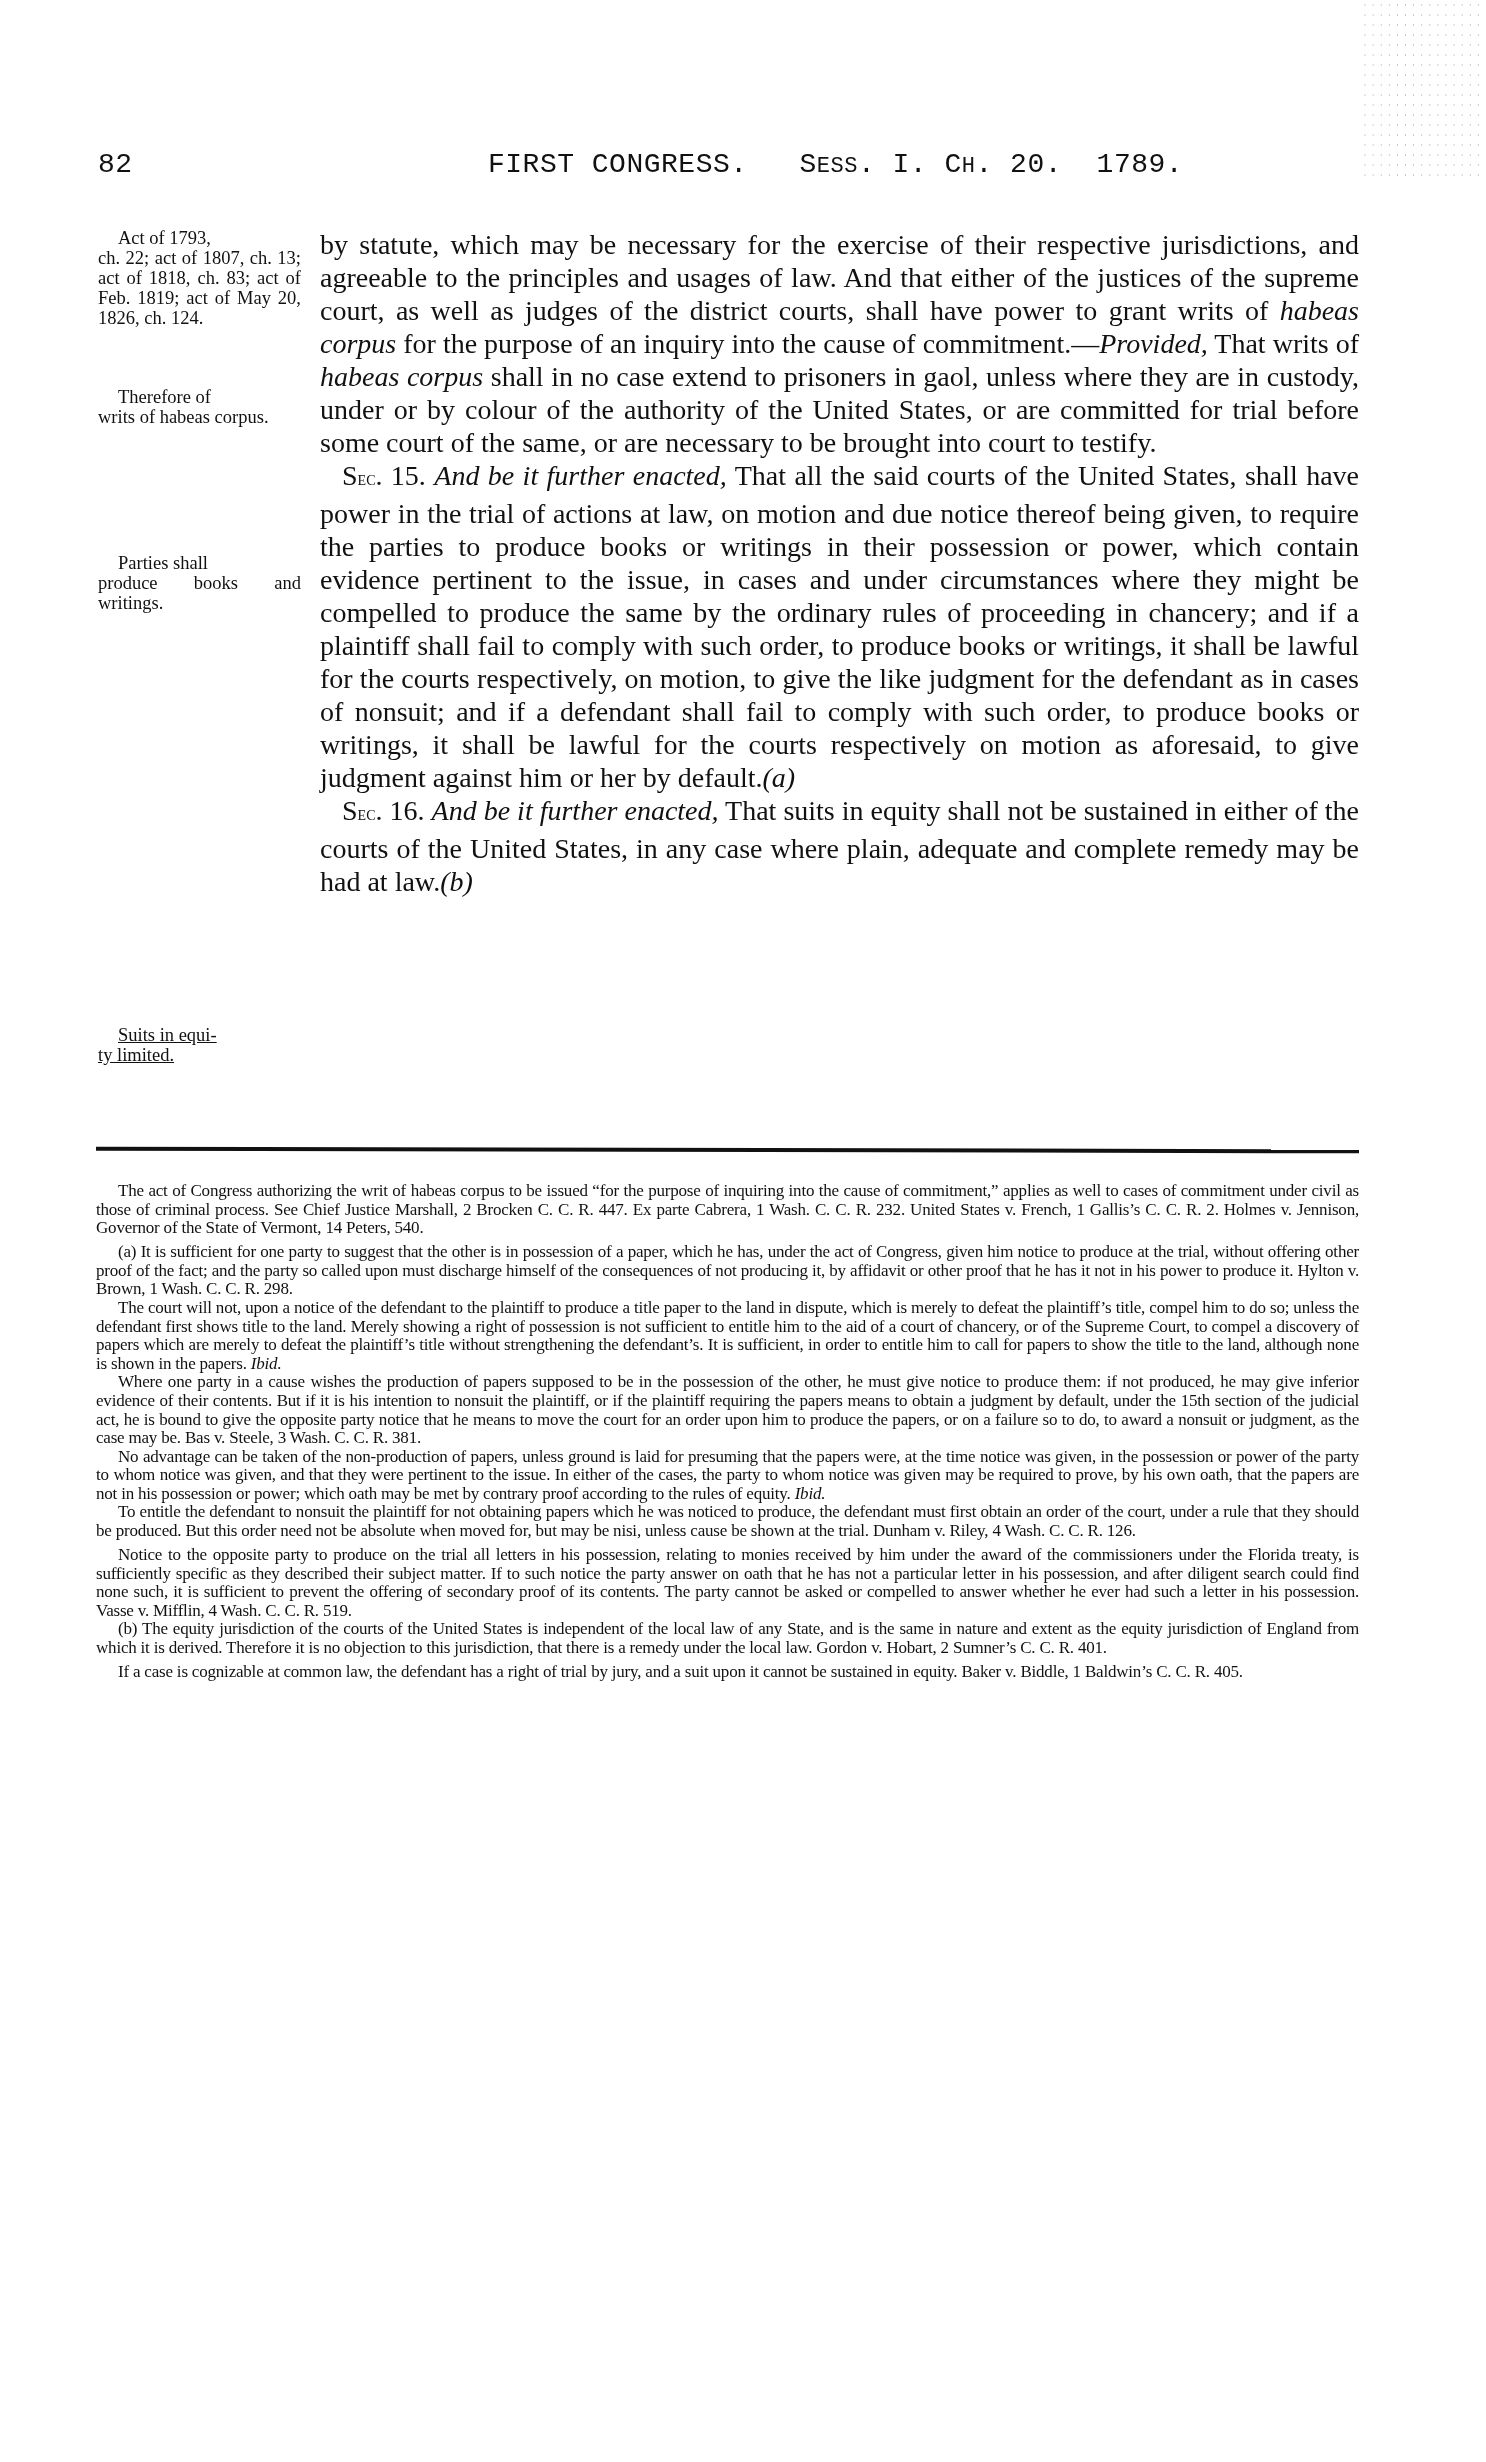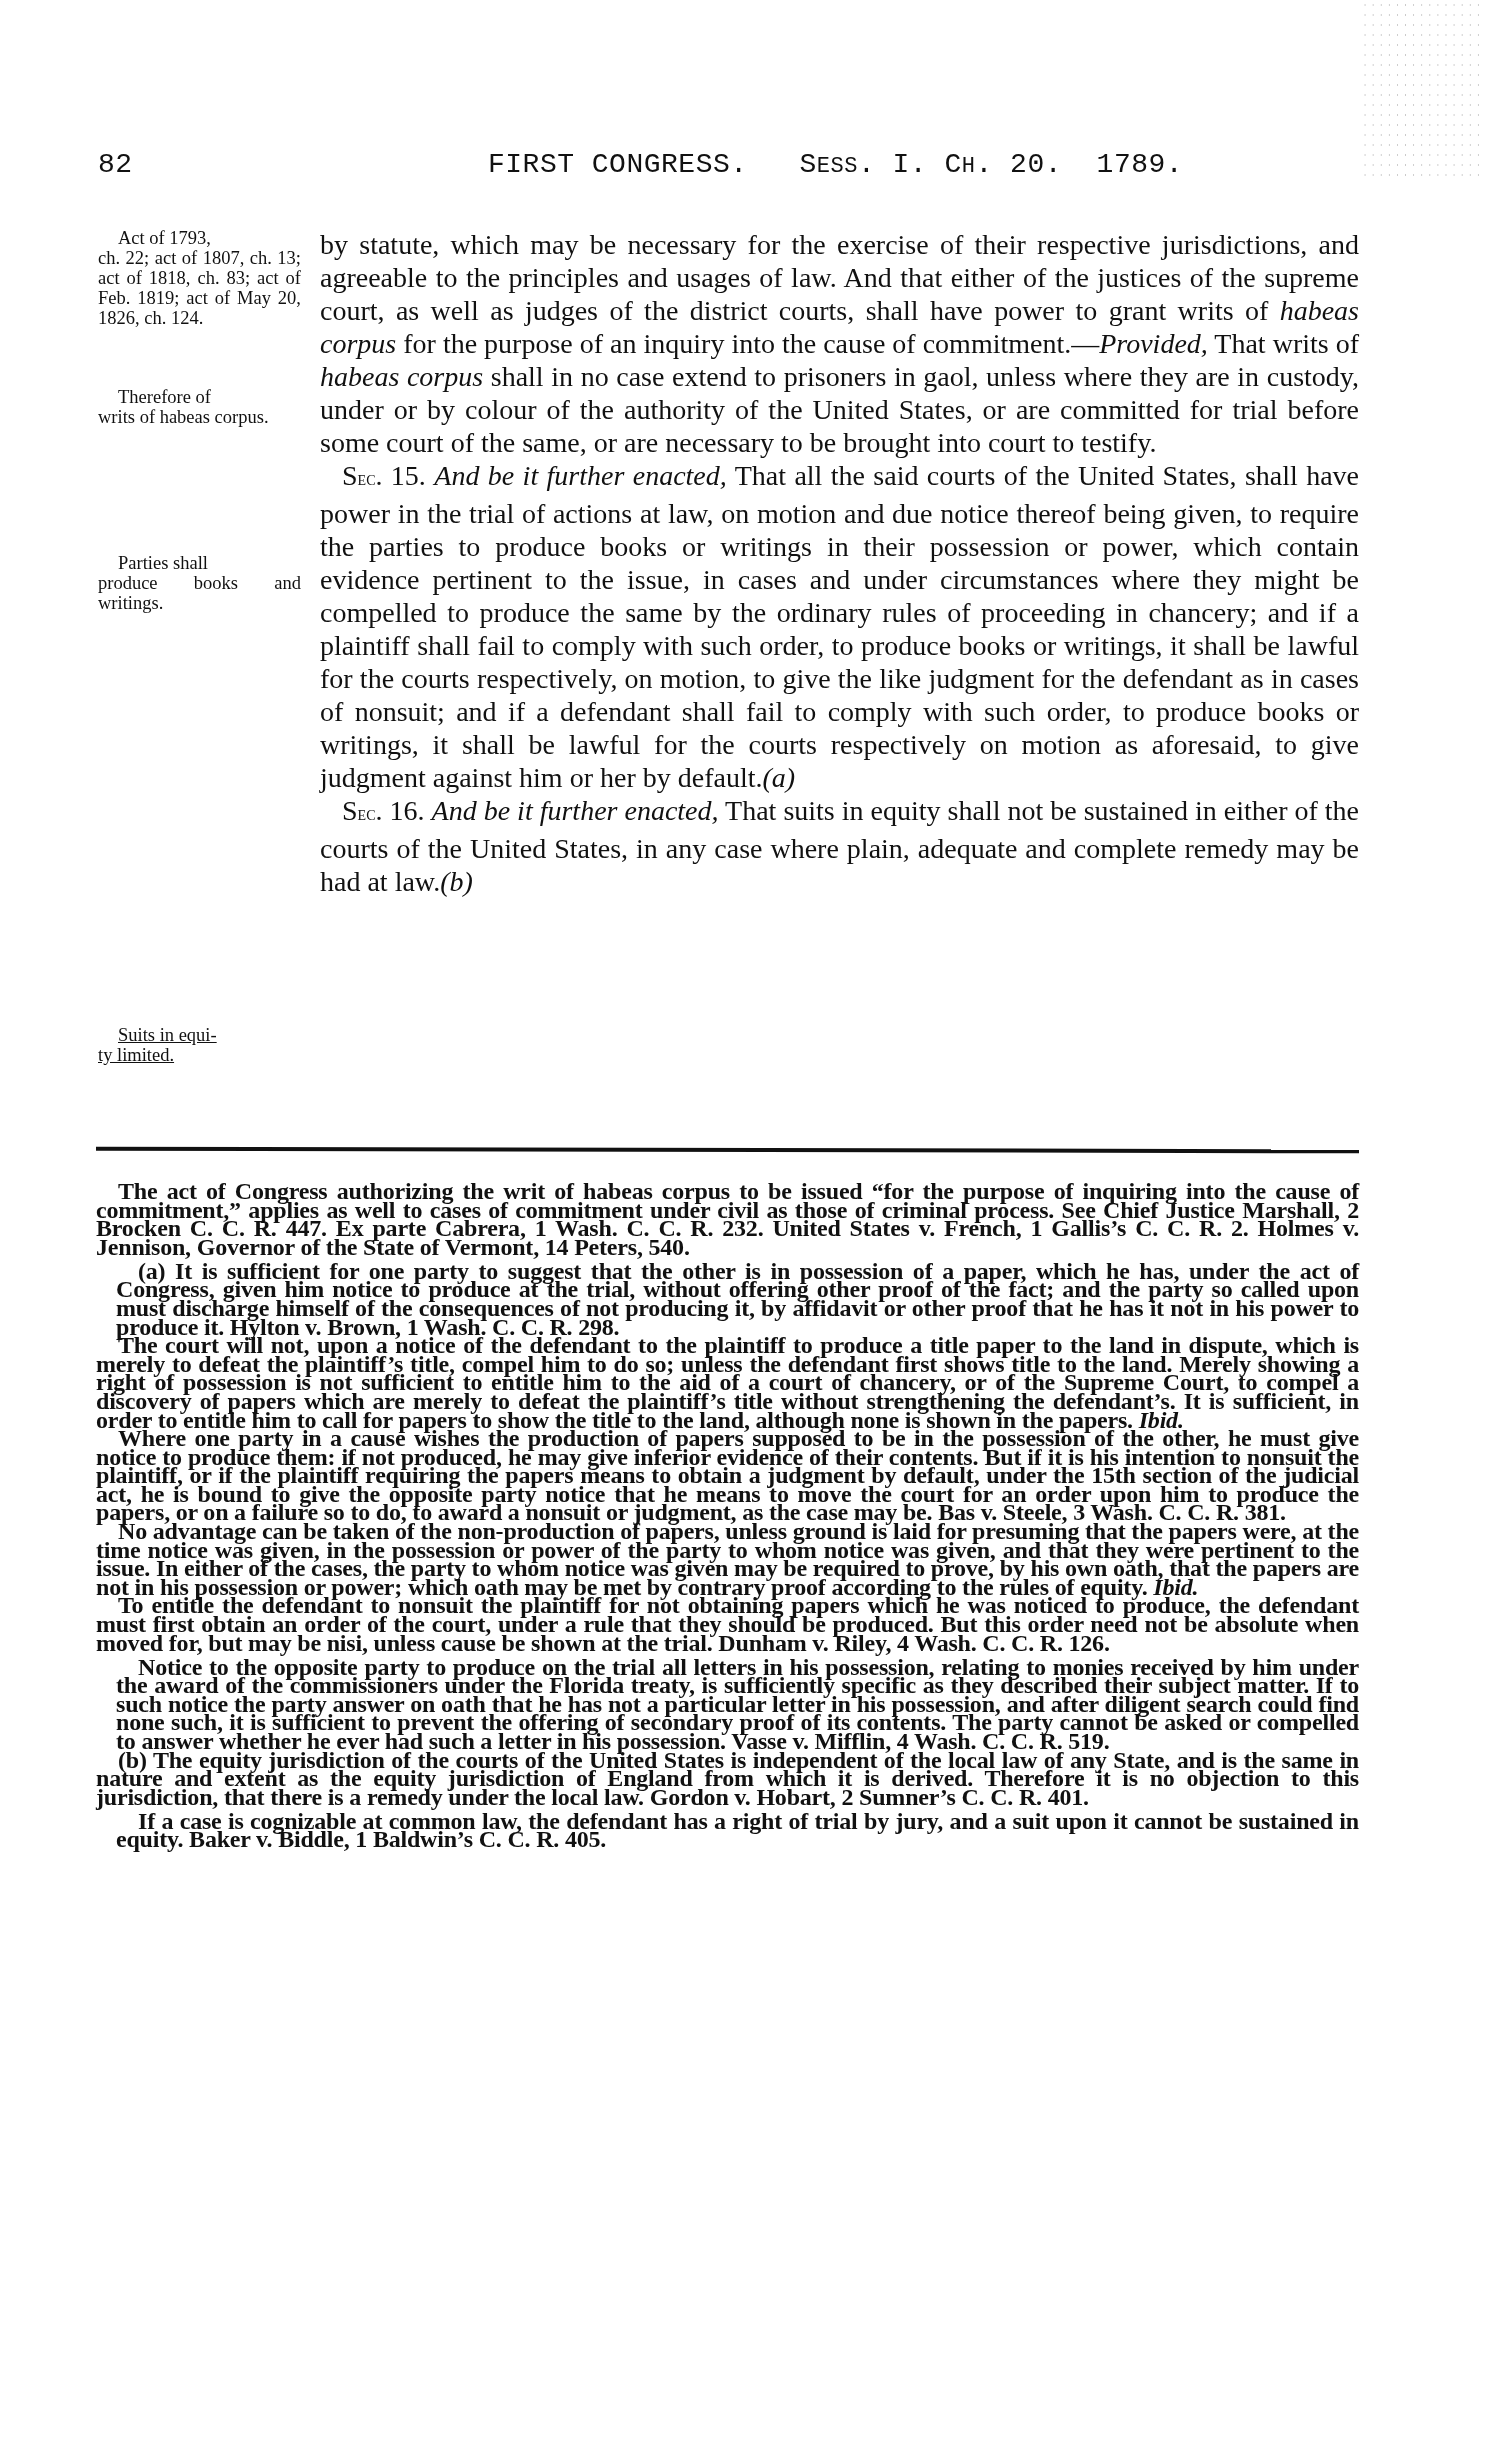--- a/index.html
+++ b/index.html
@@ -16,23 +16,23 @@
   .margin-note .first { display: block; text-indent: 20px; }
 
   .main-text { position: absolute; left: 320px; top: 228px; width: 1039px; font-family: "Liberation Serif", serif; font-size: 28px; line-height: 33px; text-align: justify; }
   .main-text p { margin: 0; }
   .main-text .indent { text-indent: 22px; }
   .main-text i { font-style: italic; }
   .sc-main { font-size: 14px; }
 
   .rule { position: absolute; left: 96px; top: 1148px; width: 1263px; height: 3.6px; background: #111; transform: rotate(0.12deg); }
 
-  .footnotes { position: absolute; left: 96px; top: 1182px; width: 1263px; font-family: "Liberation Serif", serif; font-size: 24px; line-height: 18.6px; text-align: justify; letter-spacing: -0.2px; font-weight: bold; }
+  .footnotes { position: absolute; left: 96px; top: 1182px; width: 1263px; font-family: "Liberation Serif", serif; font-size: 17px; line-height: 18.6px; text-align: justify; letter-spacing: -0.2px; }
   .footnotes p { margin: 0; text-indent: 22px; }
-  .footnotes p.gap { margin-top: 5.4px; margin-left: 20px; }
+  .footnotes p.gap { margin-top: 5.4px; }
   .footnotes i { font-style: italic; }
 
   .speckle { position: absolute; right: 0; top: 0; width: 126px; height: 181px; background-image: radial-gradient(#666 0.5px, transparent 0.7px); background-size: 8.1px 10px; opacity: 0.35; }
 </style>
 </head>
 <body>
 
 <div class="page">
 
   <div class="speckle"></div>

